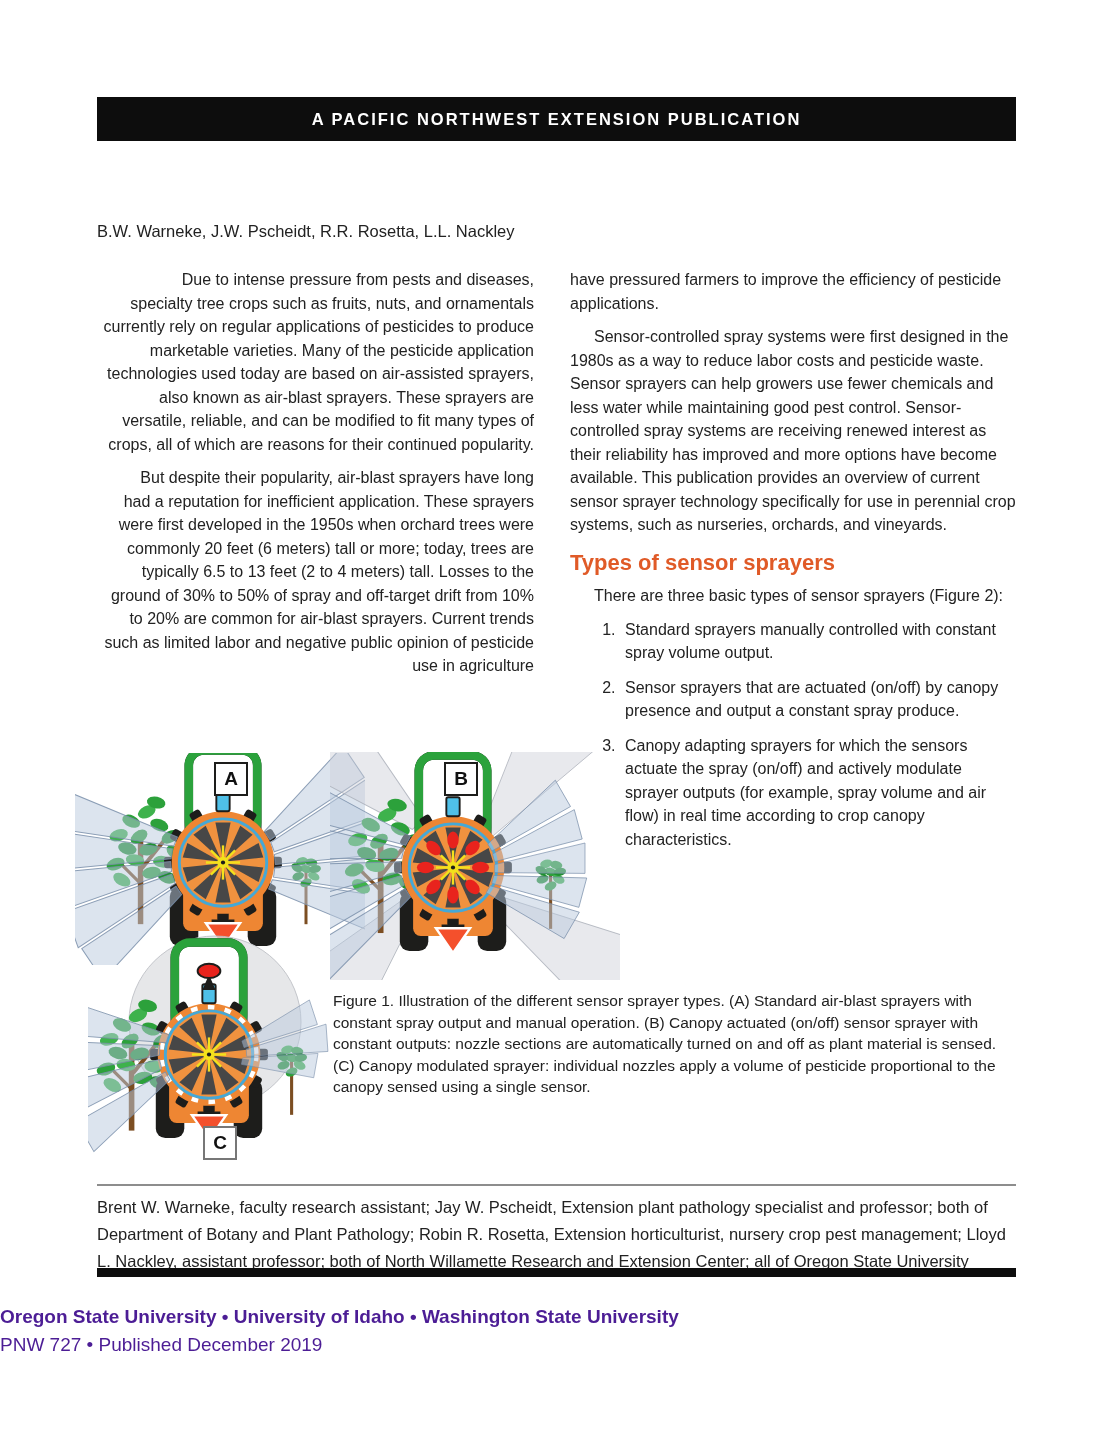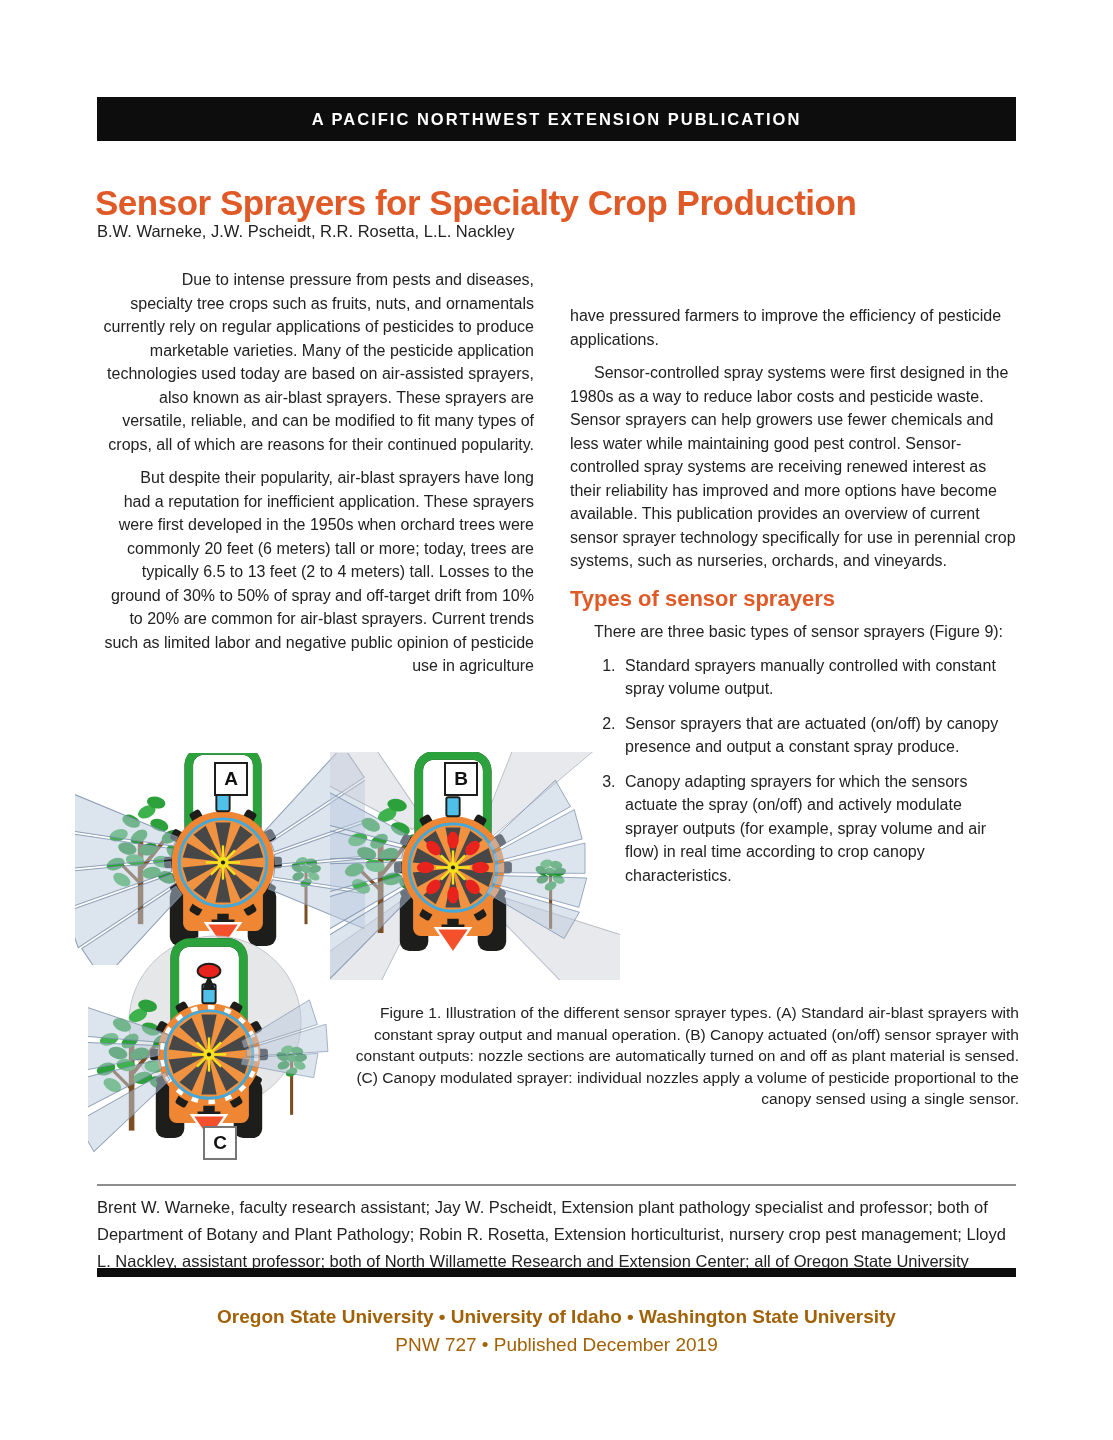--- a/index.html
+++ b/index.html
@@ -14,38 +14,38 @@
   }
   .title{
     position:absolute;left:95px;top:160px;width:930px;
     font-size:35px;font-weight:bold;color:#E05A27;letter-spacing:-0.5px;white-space:nowrap;
   }
   .authors{position:absolute;left:97px;top:222px;font-size:16.5px;color:#222;}
   .col{position:absolute;top:268px;font-size:16px;line-height:23.5px;color:#222;}
   .col-left{left:97px;width:437px;text-align:right;}
   .col-right{left:570px;width:447px;}
   .col p{margin:0 0 10px 0;text-indent:24px;}
-  .col p.noindent{text-indent:0;margin-top:36px;}
+  .col p.noindent{text-indent:0;}
   .section-heading{color:#E05A27;font-size:22px;font-weight:bold;margin:14px 0 10px 0;}
   .list-intro{margin:0 0 8px 0;text-indent:24px;}
   ol.type-list{margin:0;padding-left:50px;}
   ol.type-list li{margin-bottom:11px;padding-left:5px;}
   .figure-area{position:absolute;left:0;top:0;width:1113px;height:1440px;pointer-events:none;}
   .fig-label{
     position:absolute;width:30px;height:30px;border:2px solid #1d1d1b;background:#fff;
     display:flex;align-items:center;justify-content:center;font-weight:bold;font-size:19px;color:#111;
   }
   .fig-label.c{border-color:#777;}
   .illus{position:absolute;}
   .caption{position:absolute;left:333px;top:990px;width:686px;font-size:15.5px;line-height:21.5px;color:#222;}
-  .caption p{margin:12px 0 11px 0;text-align:right;}
+  .caption p{margin:0 0 11px 0;}
   .rule{position:absolute;left:97px;top:1184px;width:919px;border-top:2px solid #8d8d8d;height:0;}
   .credits{position:absolute;left:97px;top:1194px;width:919px;font-size:16.5px;line-height:27px;color:#222;}
   .black-bar{position:absolute;left:97px;top:1268px;width:919px;height:9px;background:#0d0d0d;}
-  .footer{position:absolute;left:0;top:1303px;width:1113px;text-align:center;font-size:19px;line-height:28px;color:#a16207;}
+  .footer{position:absolute;left:0;top:1303px;width:1113px;font-size:19px;line-height:28px;color:#4c1d95;}
   .footer .uni{font-weight:bold;}
   
   .spray{fill:rgba(186,202,221,0.50);stroke:rgba(122,143,170,0.85);stroke-width:1;}
   .wave{fill:rgba(203,207,214,0.45);stroke:rgba(168,173,182,0.8);stroke-width:1;}
   .wave-circle{fill:rgba(222,223,226,0.75);stroke:rgba(190,192,197,0.9);stroke-width:1;}
 </style>
 </head>
 <body>
 
 <div class="page">
@@ -152,34 +152,33 @@
         <polygon points="93,62 107,62 100,46" fill="#1d1d1b"></polygon>
         <ellipse cx="100" cy="42" rx="12" ry="7.5" fill="#E8231D" stroke="#1d1d1b" stroke-width="2"></ellipse>
       </g>
     </defs>
   </svg>
 
   <div class="banner">
     <span>A PACIFIC NORTHWEST EXTENSION PUBLICATION</span>
   </div>
 
-  <h1 class="title">Sensor Sprayers for Specialty Crop Production</h1>
 
   <div class="authors">B.W. Warneke, J.W. Pscheidt, R.R. Rosetta, L.L. Nackley</div>
 
   <div class="col col-left">
     <p>Due to intense pressure from pests and diseases, specialty tree crops such as fruits, nuts, and ornamentals currently rely on regular applications of pesticides to produce marketable varieties. Many of the pesticide application technologies used today are based on air-assisted sprayers, also known as air-blast sprayers. These sprayers are versatile, reliable, and can be modified to fit many types of crops, all of which are reasons for their continued popularity.</p>
     <p>But despite their popularity, air-blast sprayers have long had a reputation for inefficient application. These sprayers were first developed in the 1950s when orchard trees were commonly 20 feet (6 meters) tall or more; today, trees are typically 6.5 to 13 feet (2 to 4 meters) tall. Losses to the ground of 30% to 50% of spray and off-target drift from 10% to 20% are common for air-blast sprayers. Current trends such as limited labor and negative public opinion of pesticide use in agriculture</p>
   </div>
 
   <div class="col col-right">
     <p class="noindent">have pressured farmers to improve the efficiency of pesticide applications.</p>
     <p>Sensor-controlled spray systems were first designed in the 1980s as a way to reduce labor costs and pesticide waste. Sensor sprayers can help growers use fewer chemicals and less water while maintaining good pest control. Sensor-controlled spray systems are receiving renewed interest as their reliability has improved and more options have become available. This publication provides an overview of current sensor sprayer technology specifically for use in perennial crop systems, such as nurseries, orchards, and vineyards.</p>
     <h2 class="section-heading">Types of sensor sprayers</h2>
-    <p class="list-intro">There are three basic types of sensor sprayers (Figure 9):</p>
+    <p class="list-intro">There are three basic types of sensor sprayers (Figure 2):</p>
     <ol class="type-list">
       <li>Standard sprayers manually controlled with constant spray volume output.</li>
       <li>Sensor sprayers that are actuated (on/off) by canopy presence and output a constant spray produce.</li>
       <li>Canopy adapting sprayers for which the sensors actuate the spray (on/off) and actively modulate sprayer outputs (for example, spray volume and air flow) in real time according to crop canopy characteristics.</li>
     </ol>
   </div>
 
   <div class="figure-area">
 
     <svg class="illus" style="left:75px;top:753px" width="290" height="212" viewBox="0 0 290 212">

